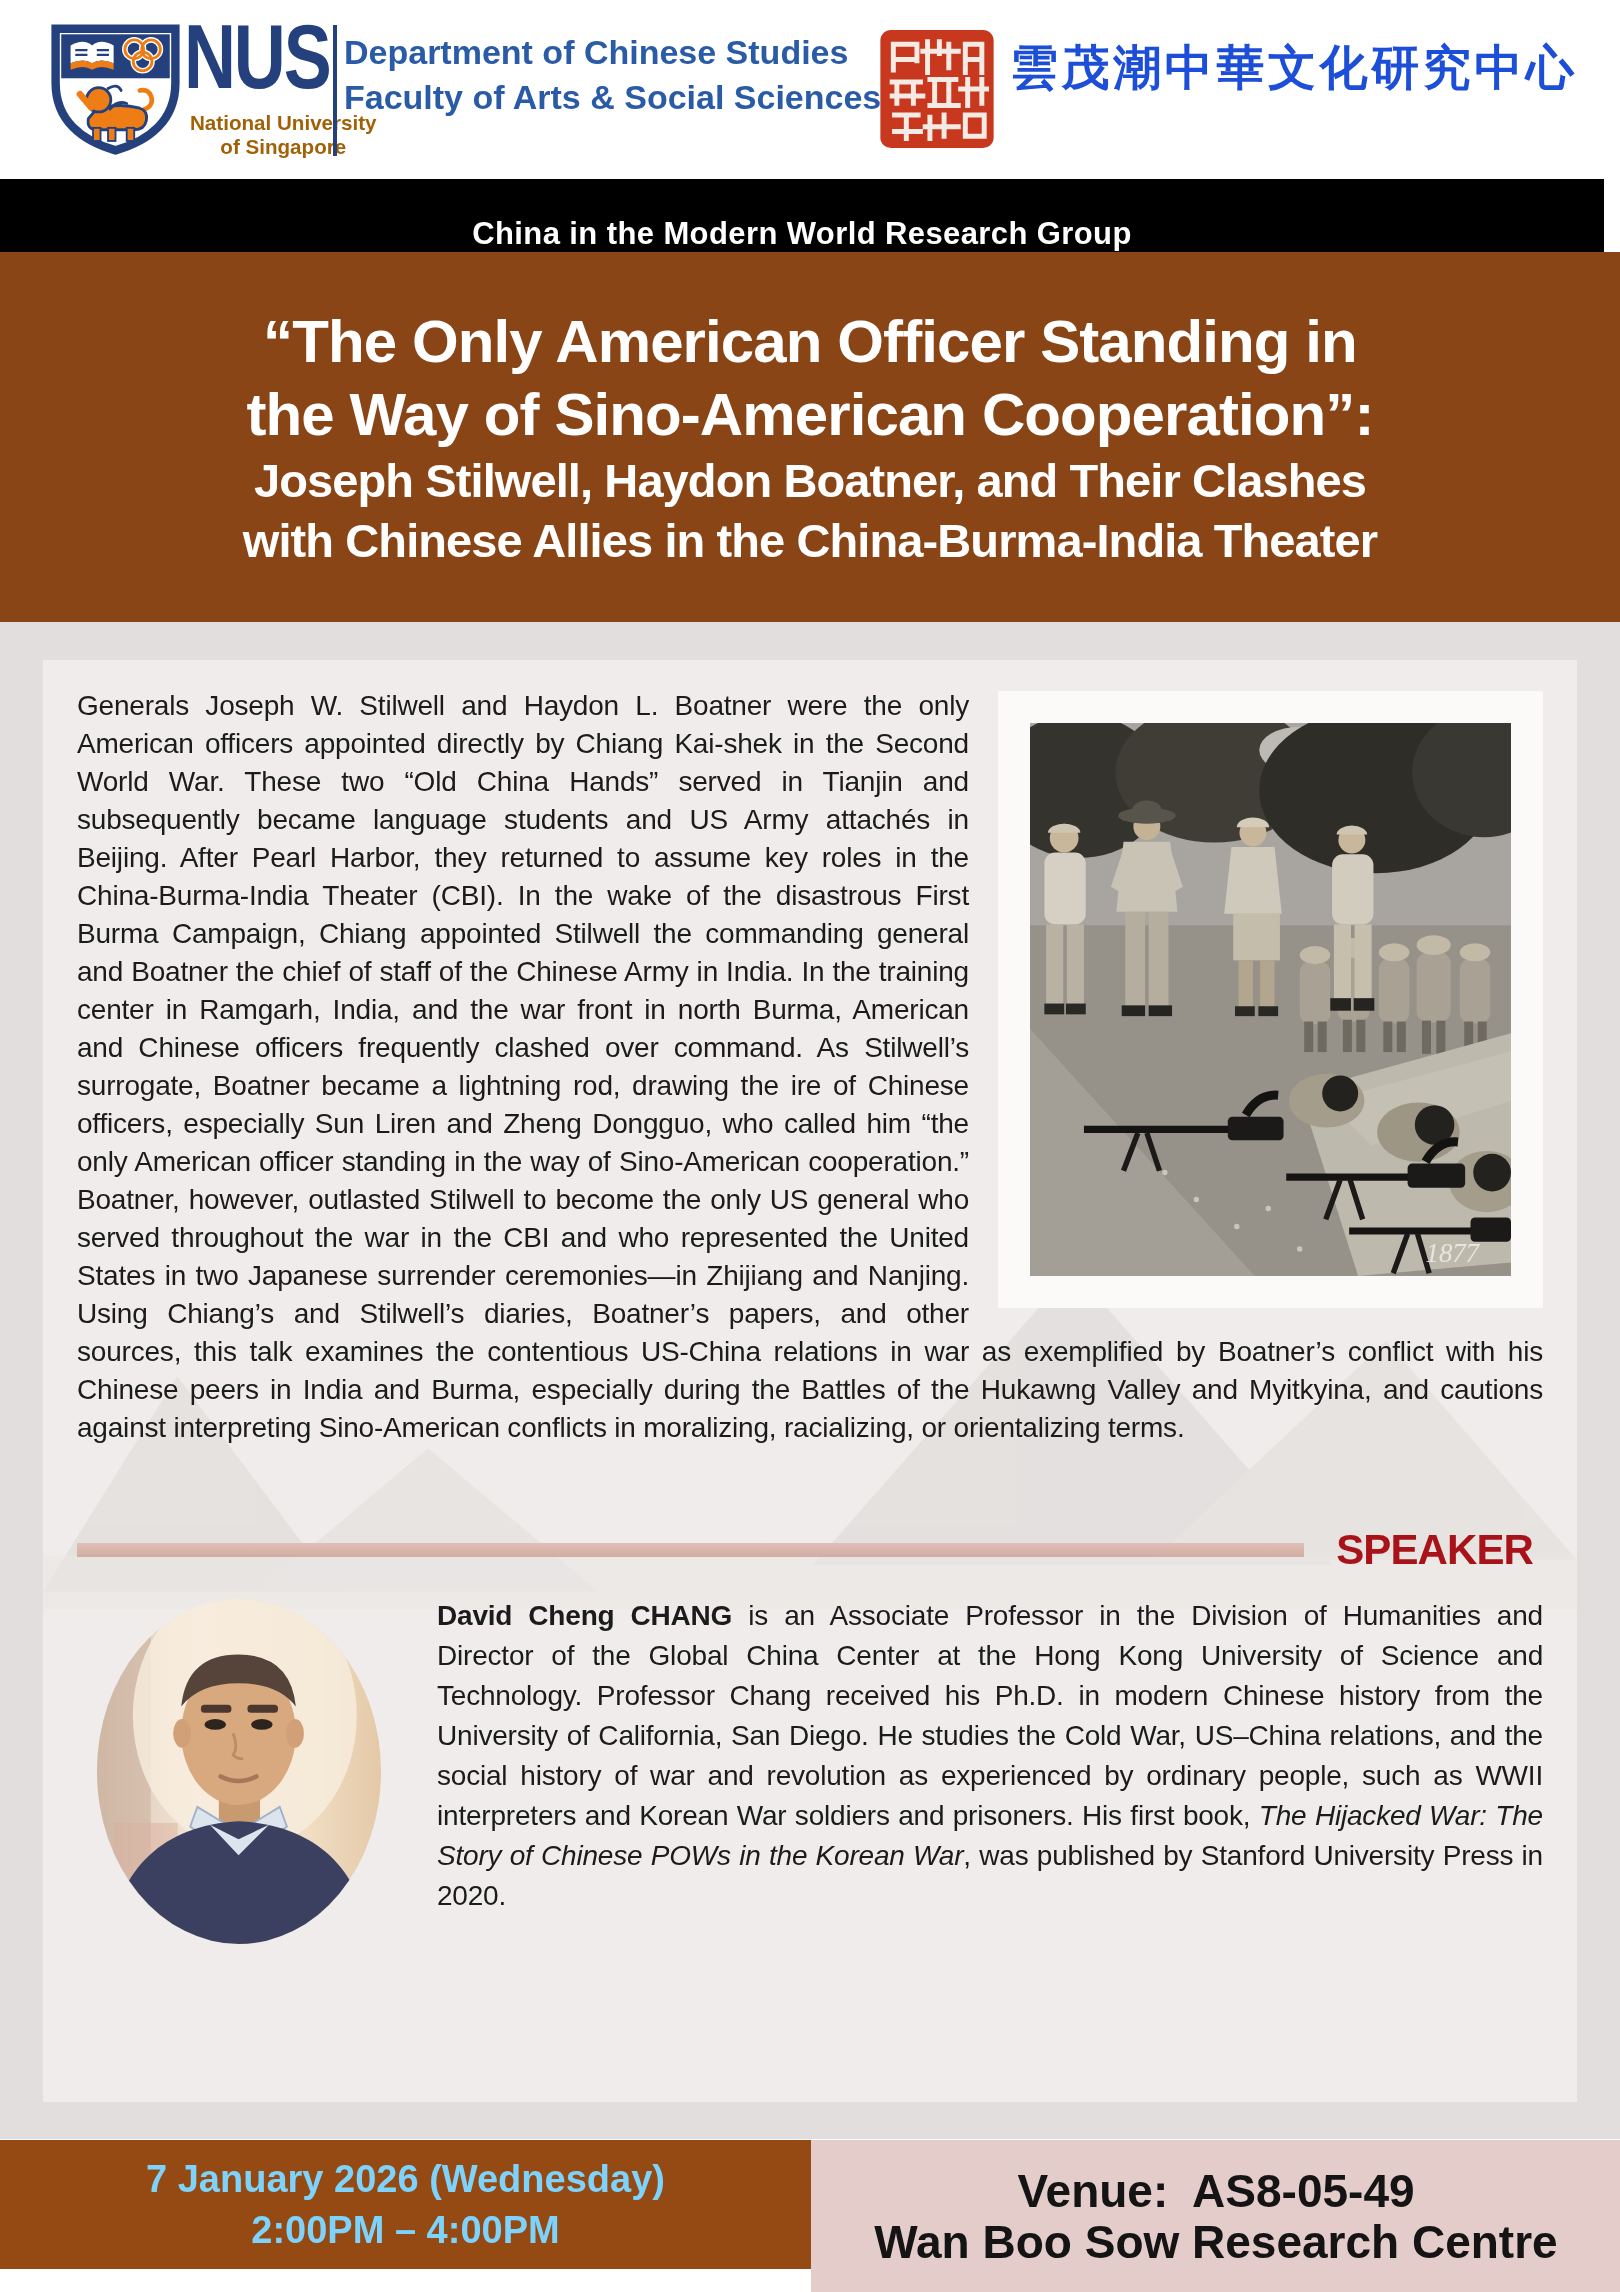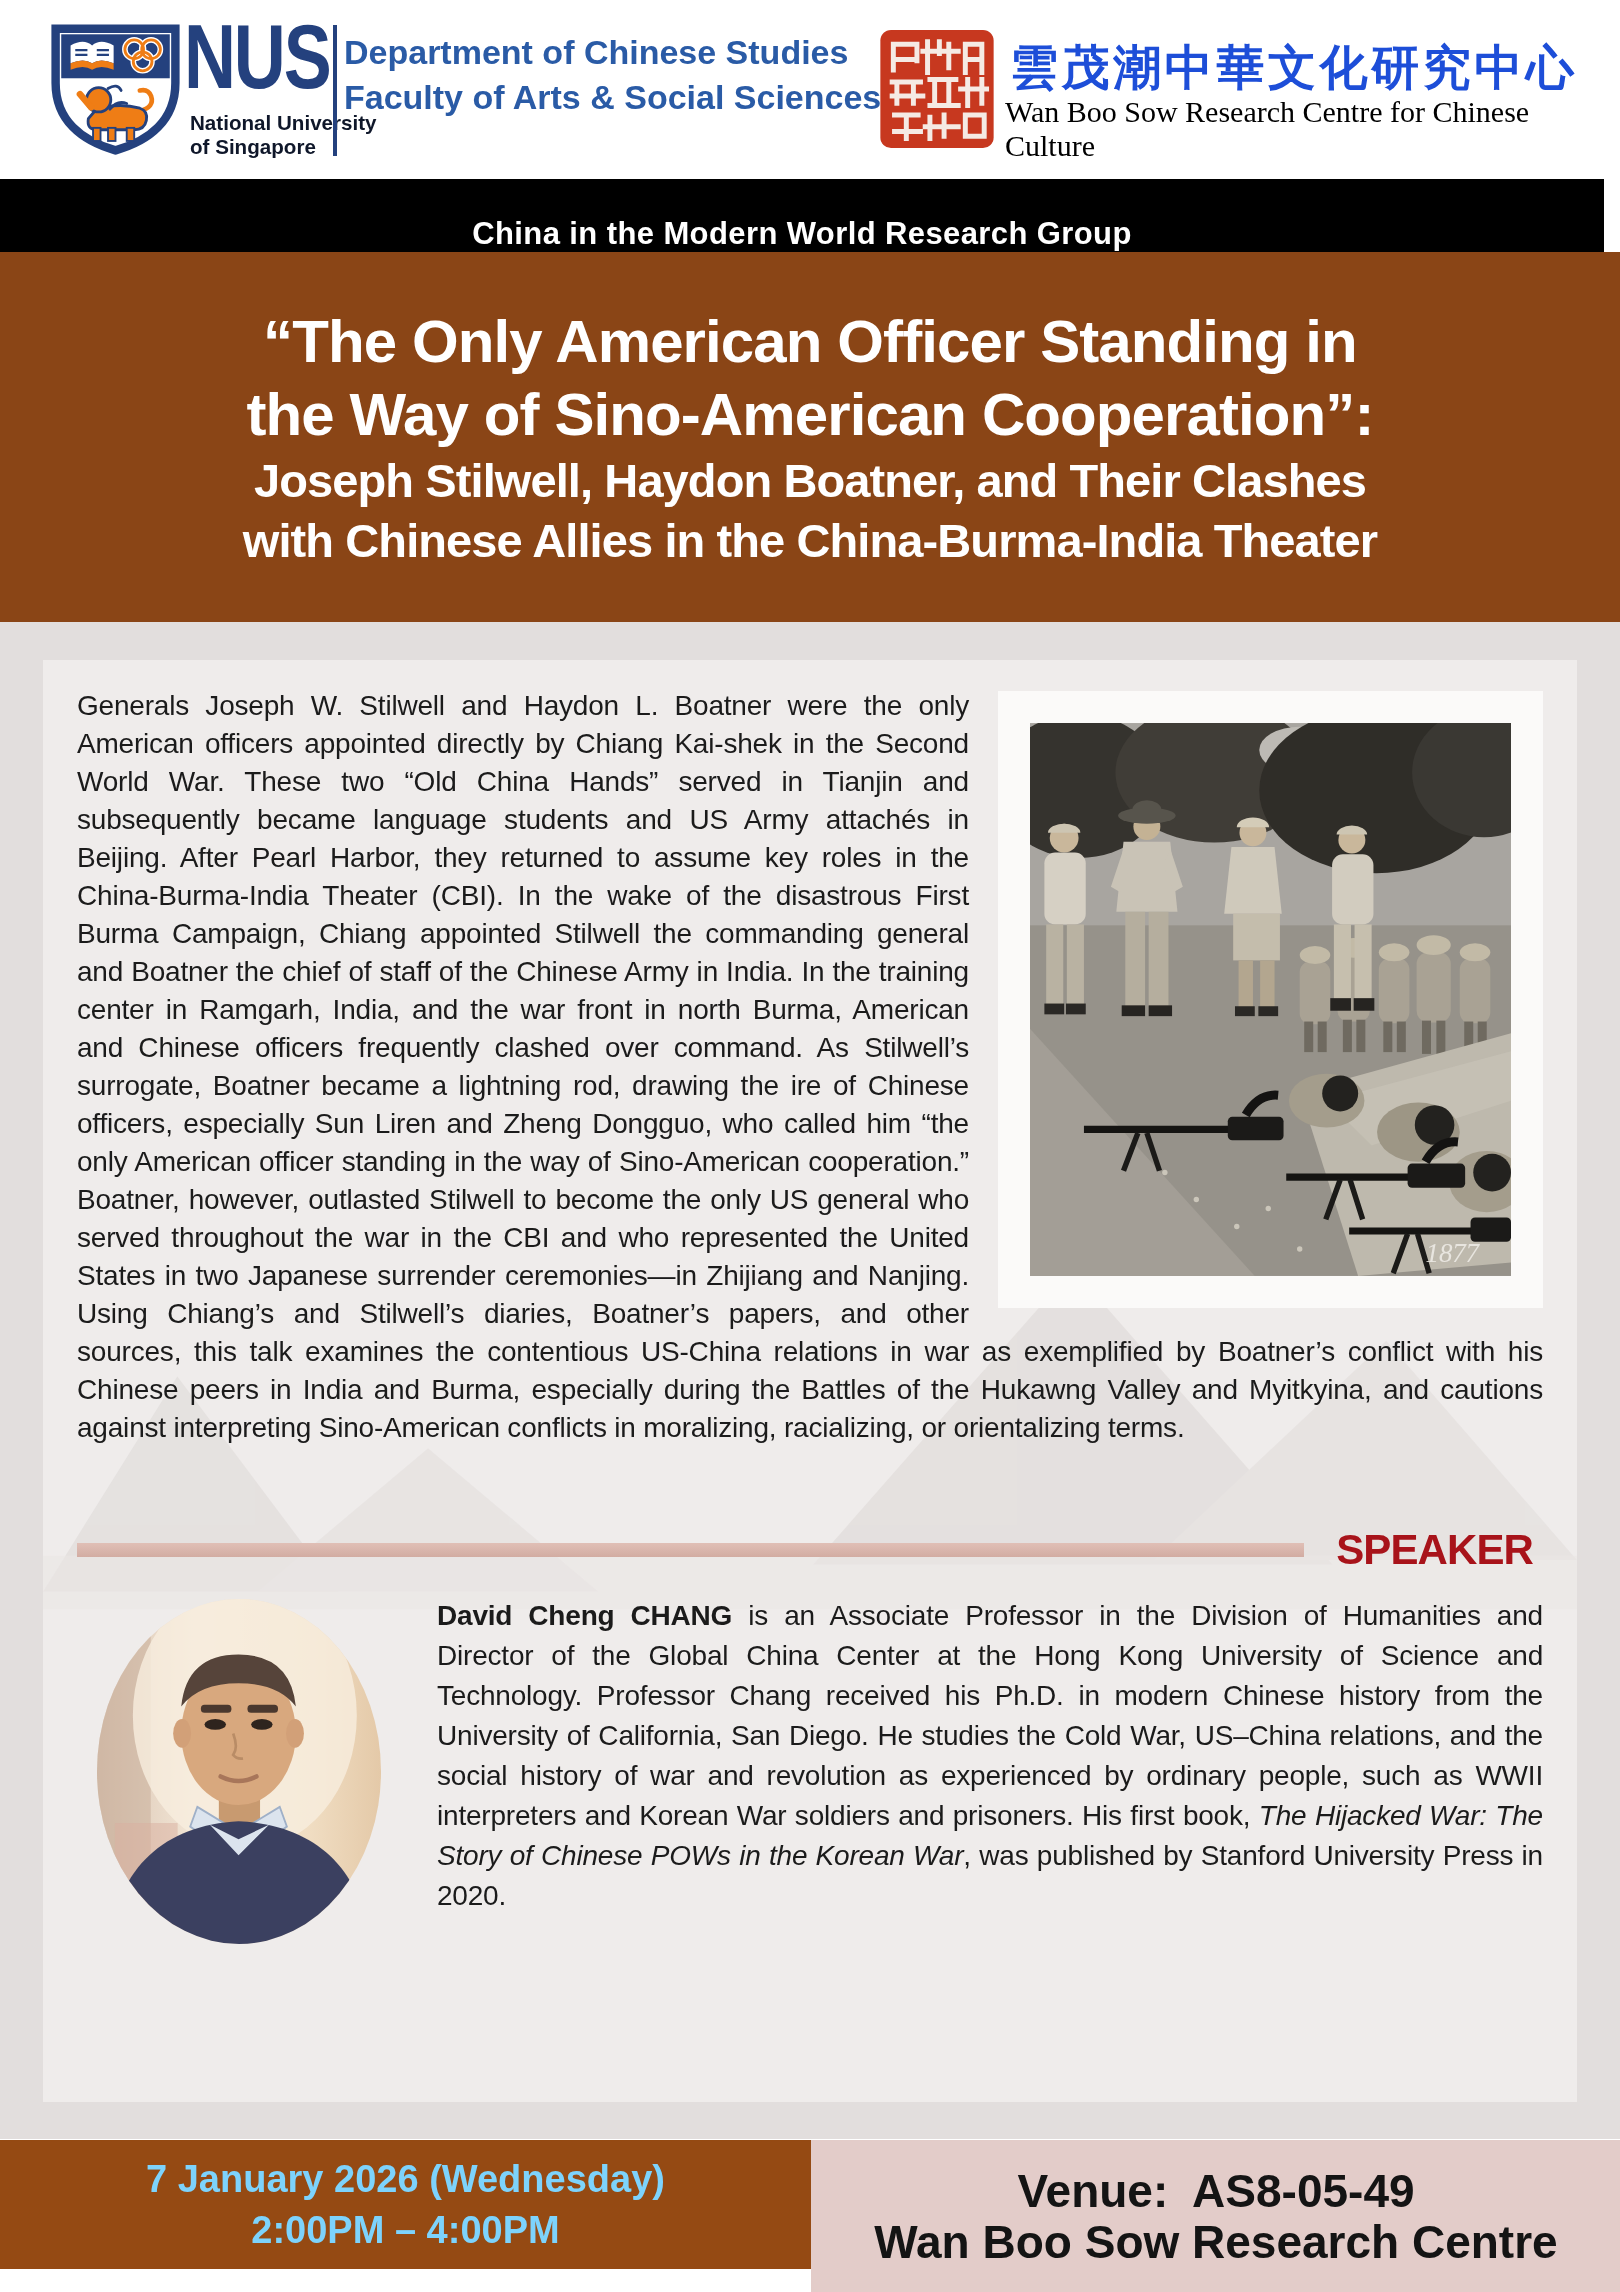--- a/index.html
+++ b/index.html
@@ -4,21 +4,21 @@
 <style>
   html,body{margin:0;padding:0;background:#ffffff;}
   .poster{position:relative;width:1620px;height:2293px;background:#ffffff;overflow:hidden;
           font-family:"Liberation Sans",sans-serif;color:#1b1b1b;}
 
   
   .hdr{position:absolute;top:0;left:0;right:0;height:179px;background:#ffffff;}
   .shield{position:absolute;left:50px;top:23px;width:131px;height:133px;}
   .nus-word{position:absolute;left:184px;top:10.7px;font-size:90px;font-weight:bold;color:#24417E;
             transform:scaleX(.80);transform-origin:0 0;letter-spacing:-2.7px;line-height:93px;}
-  .nus-sub{position:absolute;left:190px;top:111px;font-size:20.6px;font-weight:bold;color:#0f172a;line-height:24px;}
+  .nus-sub{position:absolute;left:190px;top:111px;font-size:20.6px;font-weight:bold;color:#a16207;line-height:24px;text-align:center;}
   .vline{position:absolute;left:333px;top:25px;width:3.6px;height:131px;background:#24417E;}
   .dept{position:absolute;left:344px;top:30px;font-size:34px;line-height:45px;font-weight:600;color:#2A5BA6;}
   .seal{position:absolute;left:878px;top:27px;width:118px;height:124px;}
   .centre-cn{position:absolute;left:1010px;top:36px;font-size:48px;font-weight:bold;color:#1d4ed8;letter-spacing:3.6px;}
   .centre-en{position:absolute;left:1005px;top:95px;font-family:"Liberation Serif",serif;font-size:30px;color:#000;}
 
   
   .groupbar{position:absolute;top:179px;left:0;right:16px;height:73px;background:#000;color:#fff;
             display:flex;align-items:flex-end;justify-content:center;font-size:31px;font-weight:bold;letter-spacing:0.4px;}
 
@@ -108,21 +108,20 @@
         <path d="M74,14 h14 M74,14 v24 M88,14 v24 M74,27 h14"></path>
         <path d="M12,46 h24 M16,46 v18 M30,46 v18 M12,58 h26"></path>
         <path d="M44,44 h22 M48,44 v22 M60,44 v22 M44,66 h24"></path>
         <path d="M76,44 v22 M70,52 h22 M88,44 v20"></path>
         <path d="M14,74 h20 M24,74 v20 M14,88 h22"></path>
         <path d="M44,76 v18 M40,84 h28 M56,74 v18"></path>
         <path d="M74,74 h16 M74,74 v18 M90,74 v18 M74,92 h16"></path>
       </g>
     </svg>
     <div class="centre-cn">雲茂潮中華文化研究中心</div>
-    <div class="centre-en">Wan Boo Sow Research Centre for Chinese Culture</div>
   </header>
 
   <div class="groupbar">
     <span>China in the Modern World Research Group</span>
   </div>
 
   <div class="banner">
     <div class="t-big">“The Only American Officer Standing in</div>
     <div class="t-big">the Way of Sino-American Cooperation”:</div>
     <div class="t-mid">Joseph Stilwell, Haydon Boatner, and Their Clashes</div>

